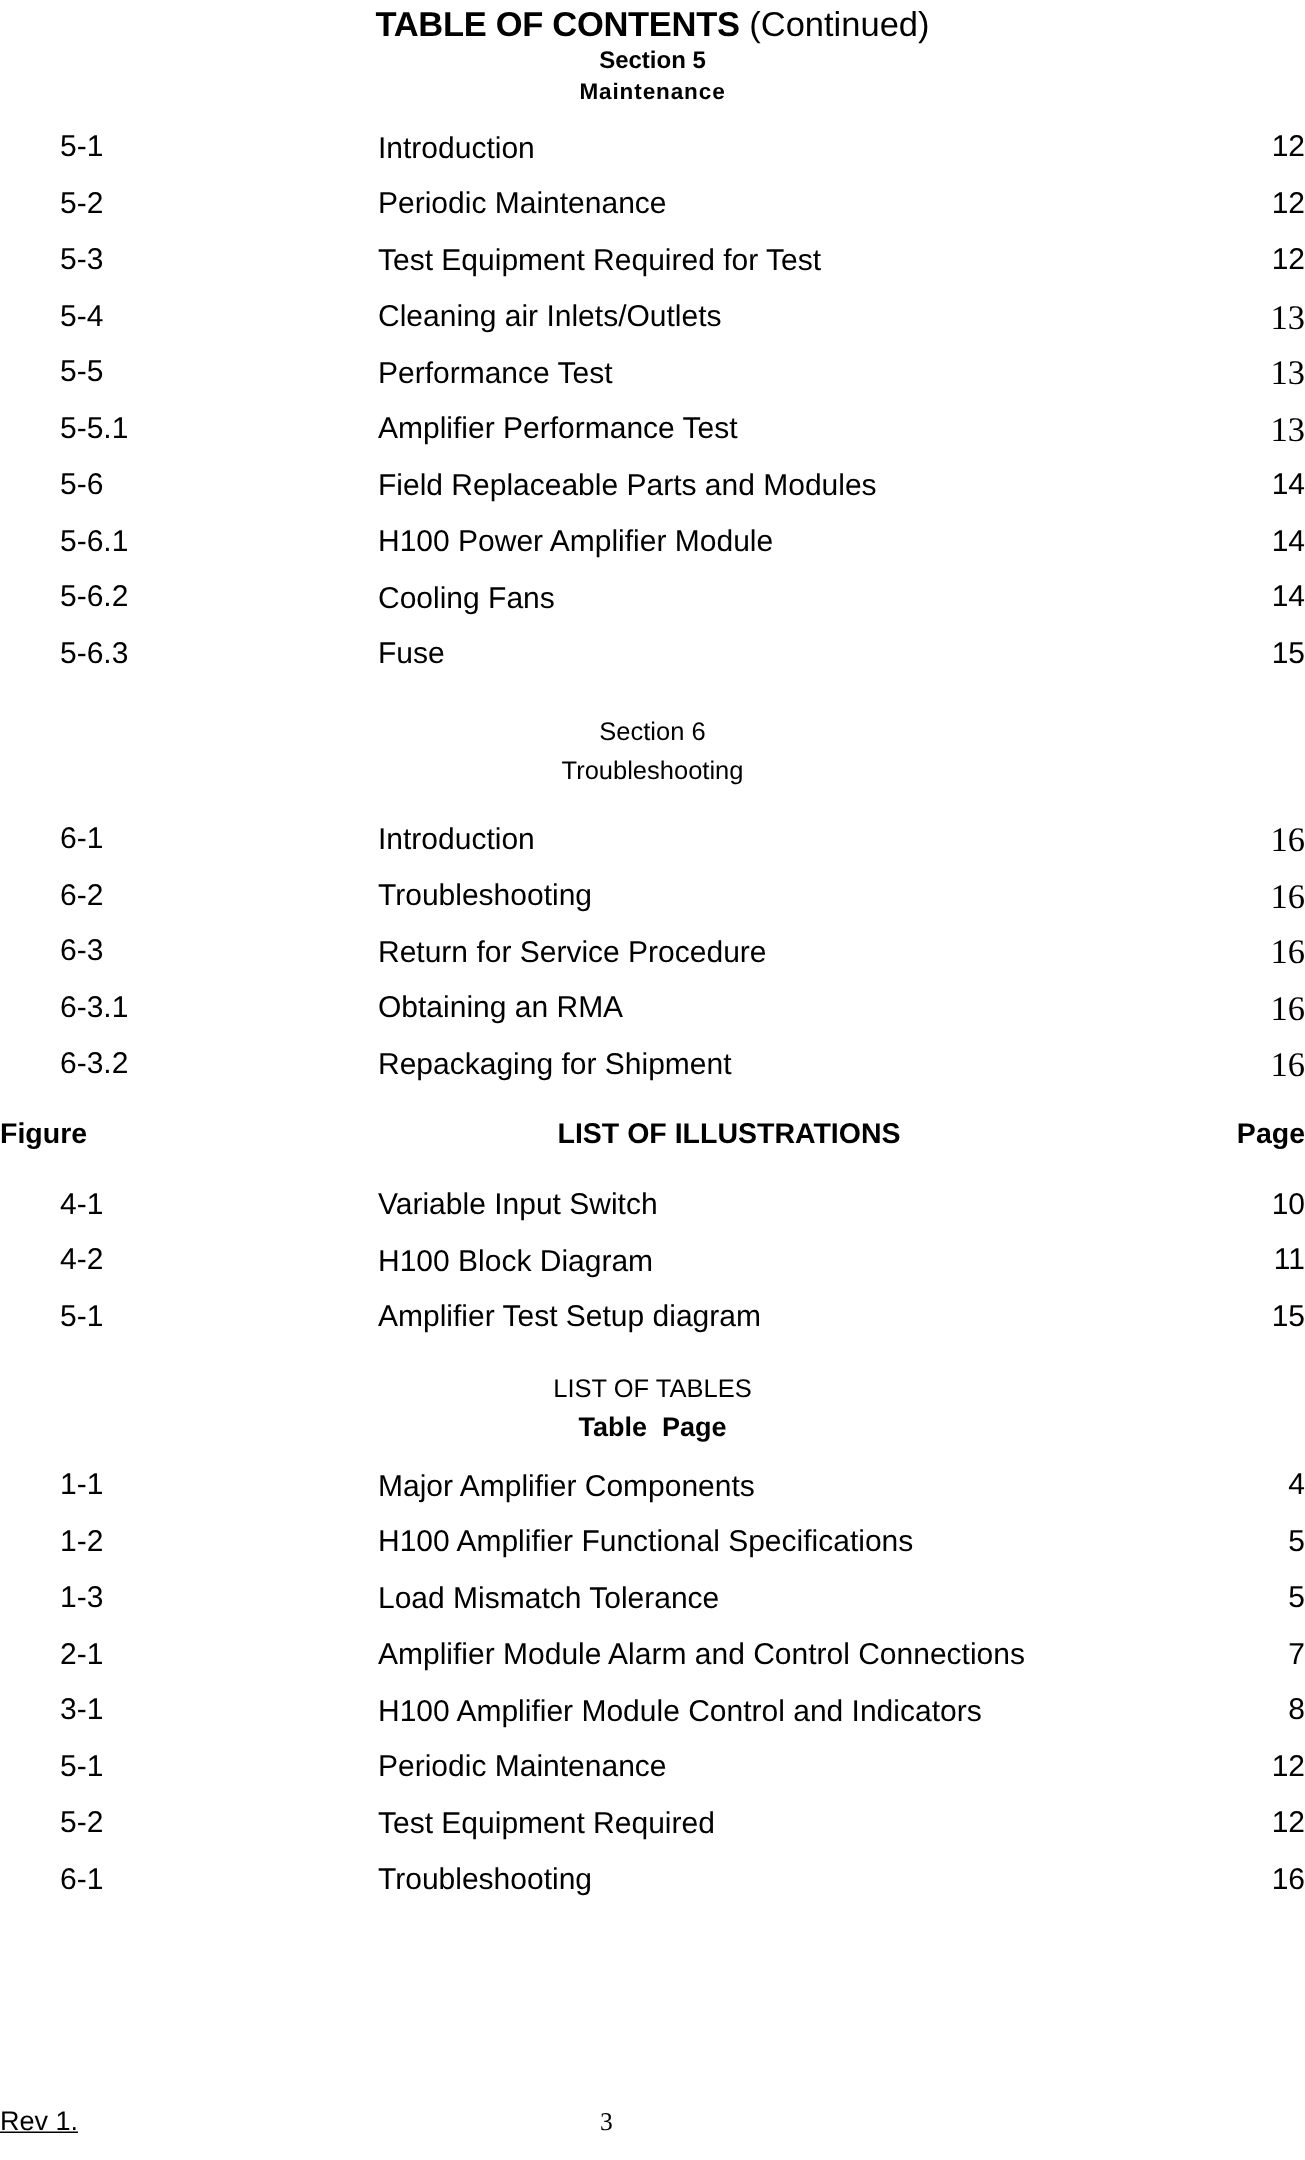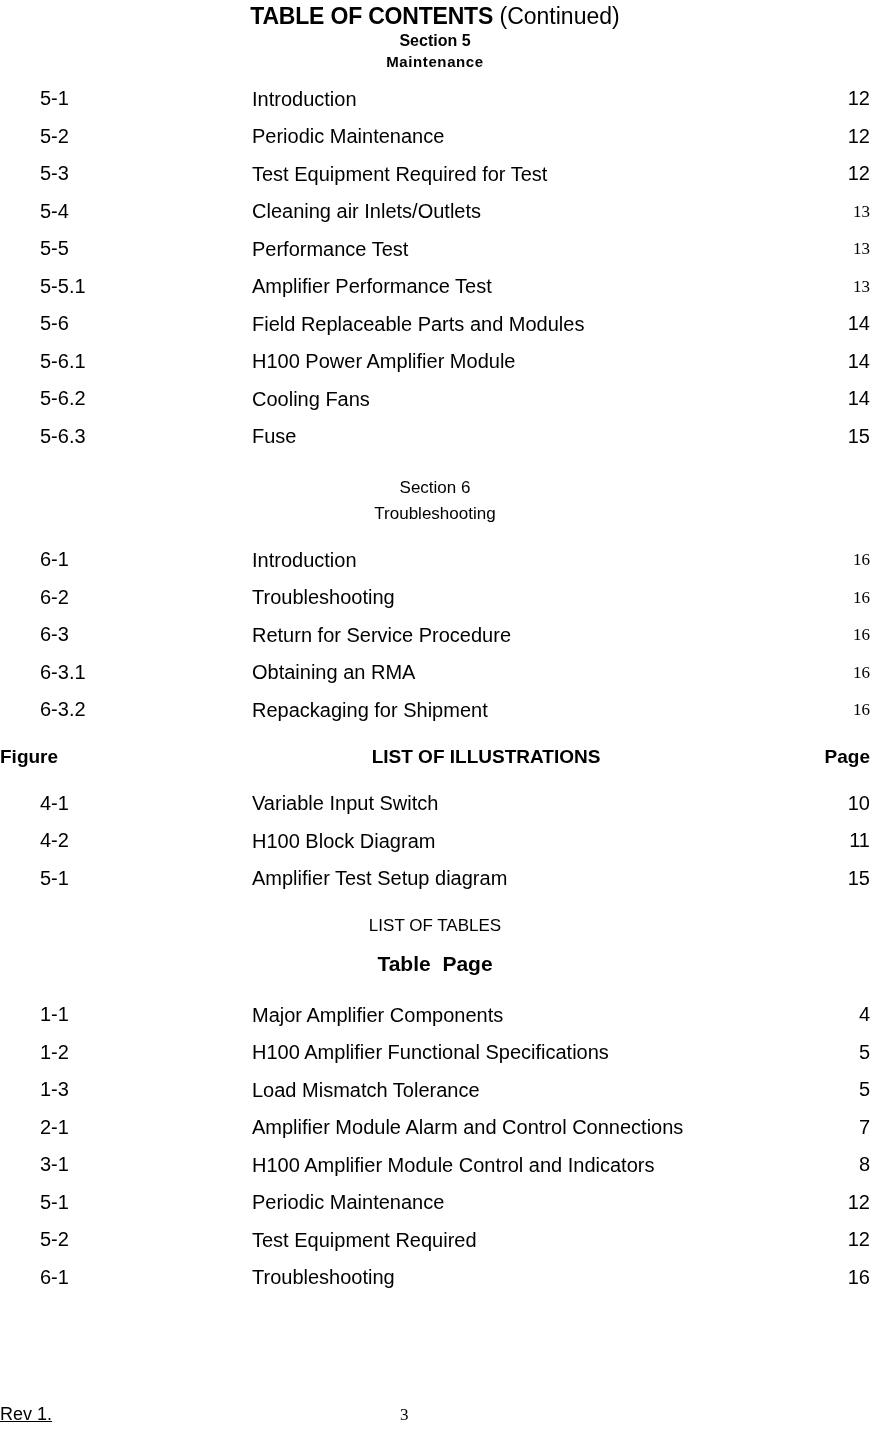--- a/index.html
+++ b/index.html
@@ -55,23 +55,23 @@
   .block-head {
     text-align: center;
     font-weight: normal;
     font-size: 17px;
     line-height: 26px;
     margin: 0;
   }
   .block-sub {
     text-align: center;
     font-weight: bold;
-    font-size: 21px;
+    font-size: 18px;
     line-height: 25px;
-    margin: 12px;
+    margin: 0;
     white-space: pre;
   }
 
   
   .list-header {
     display: flex;
     align-items: baseline;
     font-weight: bold;
     font-size: 19px;
     line-height: 24px;
@@ -118,21 +118,21 @@
   .toc-page {
     flex: 0 0 110px;
     width: 110px;
     text-align: right;
     font-size: 20px;
     line-height: 25px;
   }
   
   .toc-page.serif {
     font-family: "Liberation Serif", serif;
-    font-size: 17px;
+    font-size: 23px;
   }
 
   .spacer-8 { height: 8px; }
   .spacer-14 { height: 14px; }
   .spacer-16 { height: 16px; }
   .spacer-20 { height: 20px; }
 
   
   .footer {
     position: absolute;

